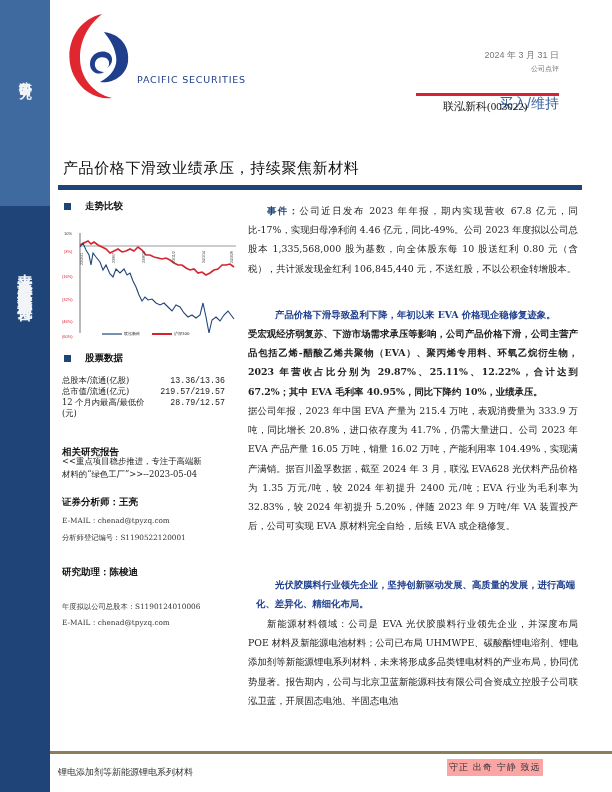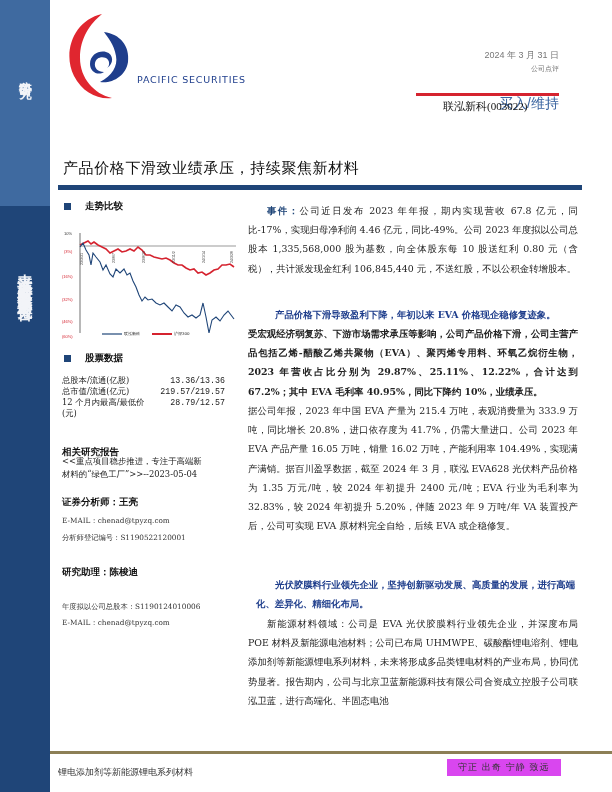--- a/index.html
+++ b/index.html
@@ -43,21 +43,21 @@
 
   .small-text { position: absolute; left: 62px; font-size: 8.4px; color: #222; line-height: 13.5px; }
   .tiny-text { position: absolute; left: 62px; font-size: 7.3px; color: #333; }
 
   .body-col { position: absolute; left: 248px; width: 330px; font-size: 9.4px; line-height: 19.2px; color: #222; text-align: justify; }
   .lead { font-weight: bold; color: #1f4578; }
   .bold-head { position: absolute; left: 248px; width: 330px; font-weight: bold; color: #1f3e8c; font-size: 9.4px; line-height: 19.2px; margin-left: 8px; }
 
   .footer-rule { position: absolute; left: 50px; top: 751px; width: 562px; height: 3px; background: #8c7f56; }
   .footer-left { position: absolute; left: 58px; top: 766px; font-size: 9px; color: #333; }
-  .footer-motto { position: absolute; left: 447px; top: 759px; background: #d946ef; padding: 2px 11px;
+  .footer-motto { position: absolute; left: 447px; top: 759px; background: #fca5a5; padding: 2px 2px;
                   font-size: 9px; color: #333; letter-spacing: 1px; }
 </style>
 </head>
 <body>
 
 <div class="sidebar-top"></div>
 <div class="sidebar-bottom"></div>
 <div class="side-text top">公司研究</div>
 <div class="side-text bottom">太平洋证券股份有限公司证券研究报告</div>
 
@@ -154,17 +154,17 @@
 
 <div class="body-col" style="top:201px; text-indent:19px;">
   <span class="lead">事件：</span><span>公司近日发布 2023 年年报，期内实现营收 67.8 亿元，同比-17%，实现归母净利润 4.46 亿元，同比-49%。公司 2023 年度拟以公司总股本 1,335,568,000 股为基数，向全体股东每 10 股送红利 0.80 元（含税），共计派发现金红利 106,845,440 元，不送红股，不以公积金转增股本。</span>
 </div>
 
 <div class="bold-head" style="top:305px; text-indent:19px;">产品价格下滑导致盈利下降，年初以来 EVA 价格现企稳修复迹象。</div>
 <div class="body-col" style="top:324px;font-weight:bold;">受宏观经济弱复苏、下游市场需求承压等影响，公司产品价格下滑，公司主营产品包括乙烯-醋酸乙烯共聚物（EVA）、聚丙烯专用料、环氧乙烷衍生物，2023 年营收占比分别为 29.87%、25.11%、12.22%，合计达到 67.2%；其中 EVA 毛利率 40.95%，同比下降约 10%，业绩承压。</div>
 <div class="body-col" style="top:401px;">据公司年报，2023 年中国 EVA 产量为 215.4 万吨，表观消费量为 333.9 万吨，同比增长 20.8%，进口依存度为 41.7%，仍需大量进口。公司 2023 年 EVA 产品产量 16.05 万吨，销量 16.02 万吨，产能利用率 104.49%，实现满产满销。据百川盈孚数据，截至 2024 年 3 月，联泓 EVA628 光伏料产品价格为 1.35 万元/吨，较 2024 年初提升 2400 元/吨；EVA 行业为毛利率为 32.83%，较 2024 年初提升 5.20%，伴随 2023 年 9 万吨/年 VA 装置投产后，公司可实现 EVA 原材料完全自给，后续 EVA 或企稳修复。</div>
 
 <div class="bold-head" style="top:575px; text-indent:19px;">光伏胶膜料行业领先企业，坚持创新驱动发展、高质量的发展，进行高端化、差异化、精细化布局。</div>
-<div class="body-col" style="top:614px; text-indent:19px;">新能源材料领域：公司是 EVA 光伏胶膜料行业领先企业，并深度布局 POE 材料及新能源电池材料；公司已布局 UHMWPE、碳酸酯锂电溶剂、锂电添加剂等新能源锂电系列材料，未来将形成多品类锂电材料的产业布局，协同优势显著。报告期内，公司与北京卫蓝新能源科技有限公司合资成立控股子公司联泓卫蓝，进行高端化、半固态电池</div>
+<div class="body-col" style="top:614px; text-indent:19px;">新能源材料领域：公司是 EVA 光伏胶膜料行业领先企业，并深度布局 POE 材料及新能源电池材料；公司已布局 UHMWPE、碳酸酯锂电溶剂、锂电添加剂等新能源锂电系列材料，未来将形成多品类锂电材料的产业布局，协同优势显著。报告期内，公司与北京卫蓝新能源科技有限公司合资成立控股子公司联泓卫蓝，开展固态电池、半固态电池</div>
 
 <div class="footer-rule"></div>
 <div class="footer-left">锂电添加剂等新能源锂电系列材料</div>
 <div class="footer-motto">守正 出奇 宁静 致远</div>
 
 </body></html>

